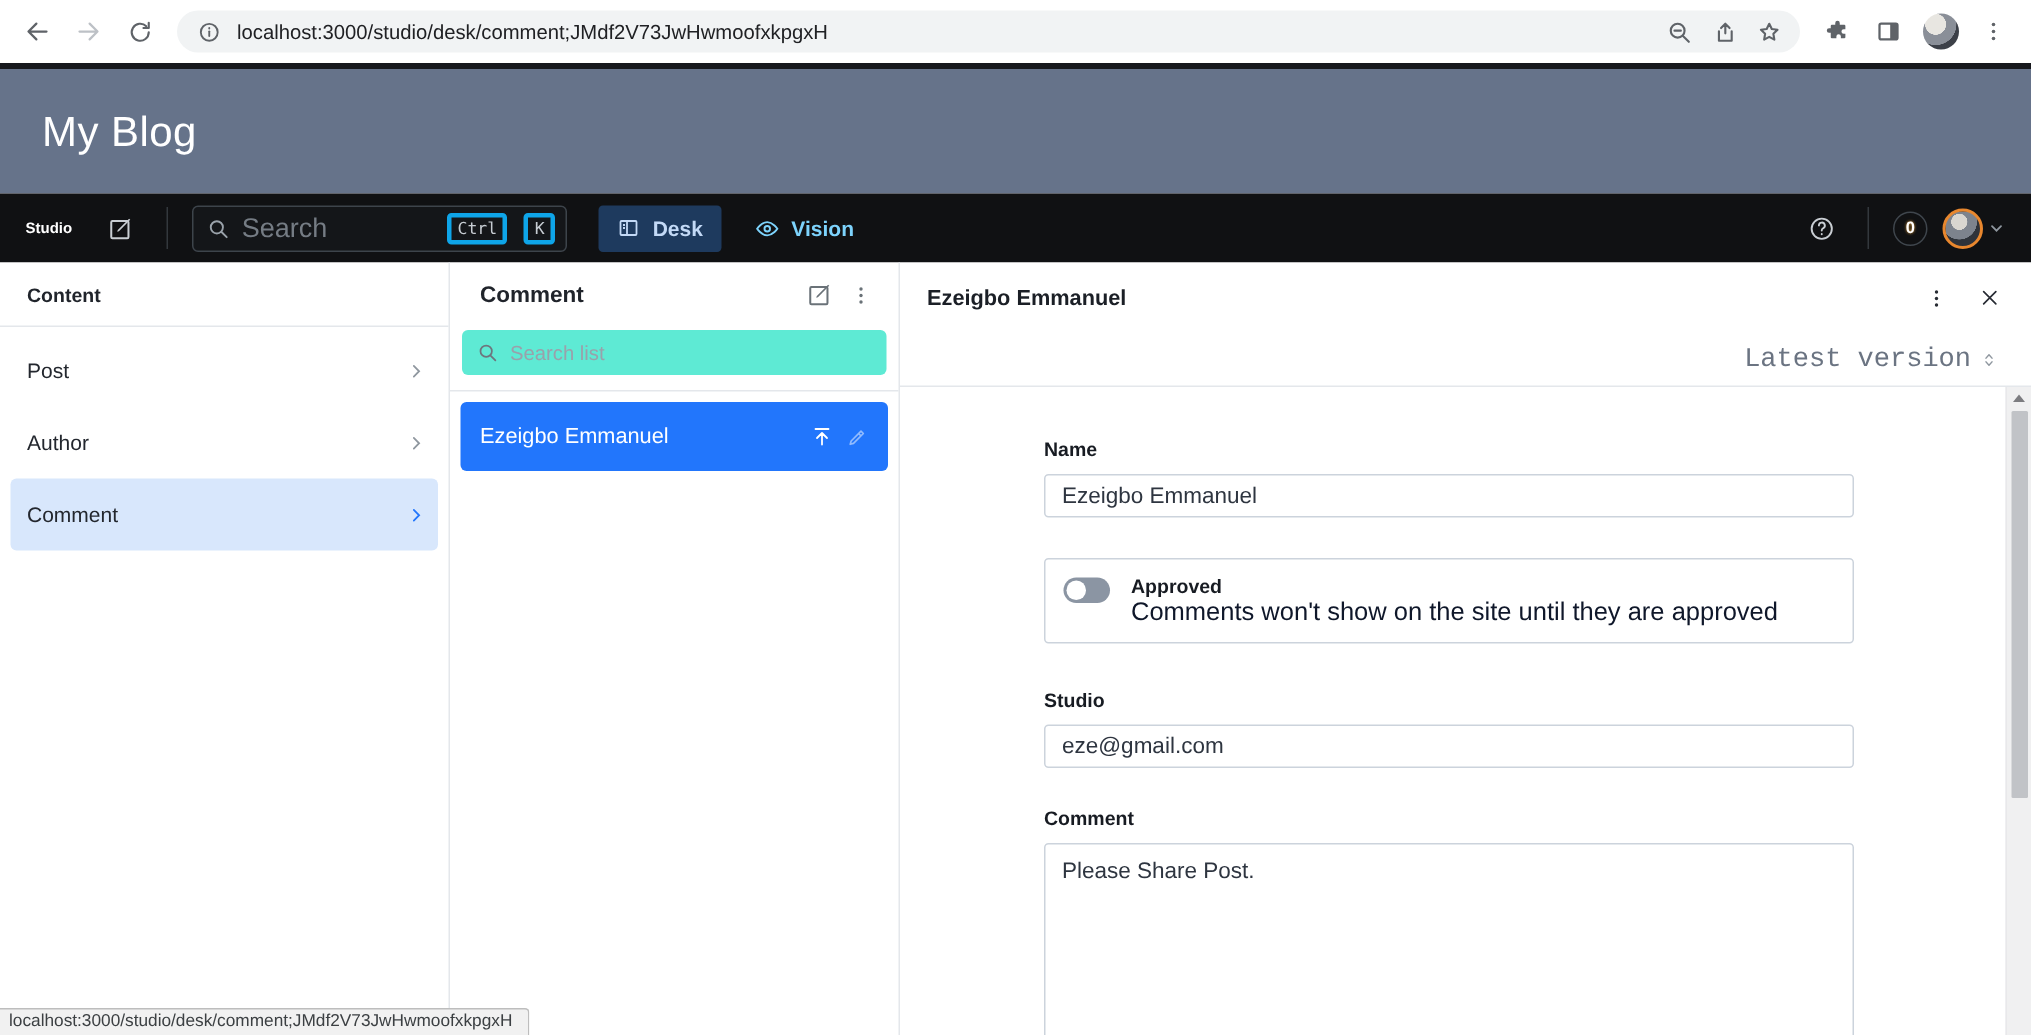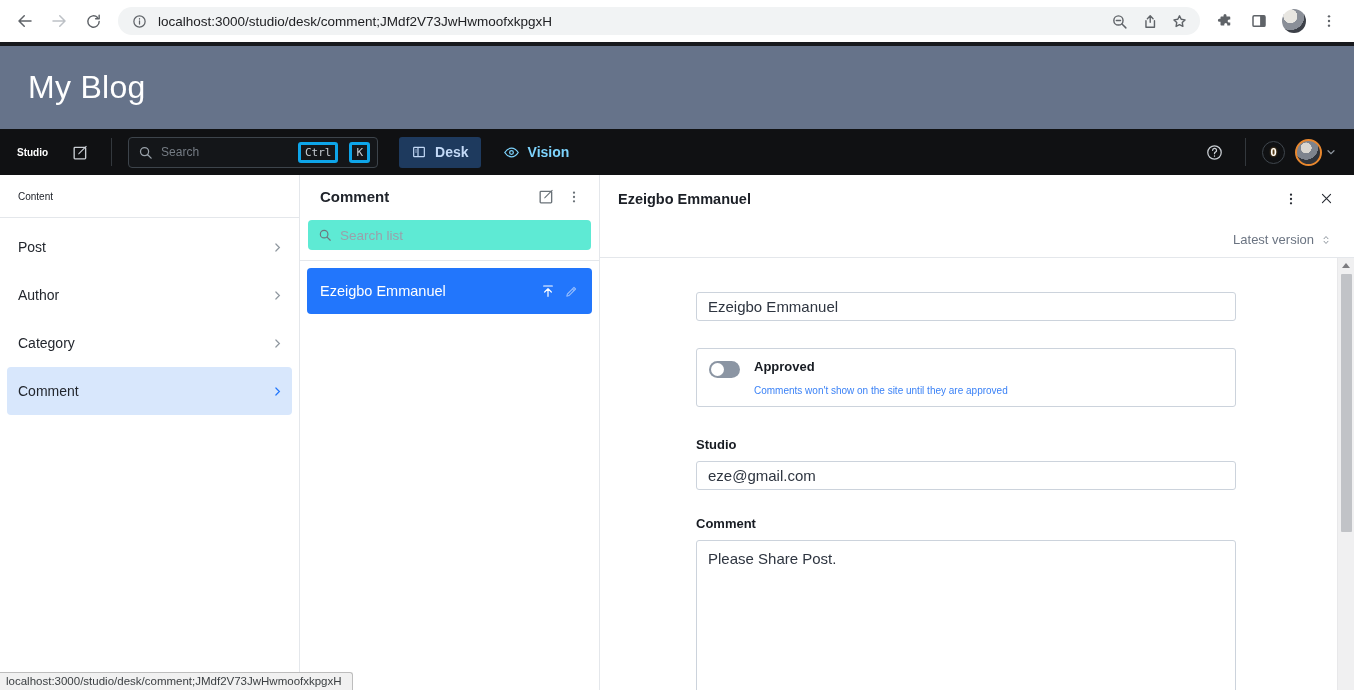--- a/index.html
+++ b/index.html
@@ -38,38 +38,38 @@
     width: 24px; height: 24px; border-radius: 50%; flex: 0 0 auto; cursor: pointer;
     background: radial-gradient(circle at 35% 30%, #e8e6e1 0 30%, #8a8f98 31% 60%, #3c4048 61%);
     margin: 0 4px;
   }
   .dark-strip { height: 4px; background: #17191d; }
 
   
   .site-header {
     height: 83px; background: #66738a; color: #fff;
     display: flex; align-items: center; padding-left: 28px;
-    font-size: 32px; letter-spacing: .3px;
+    font-size: 28px; letter-spacing: .3px;
   }
 
   
   .navbar {
     height: 46px; background: #101113; color: #fff;
     display: flex; align-items: center; padding: 0 17px; gap: 10px;
   }
   .brand { font-size: 10px; font-weight: bold; margin-right: 8px; }
   .nav-iconbtn { color: #c9ced3; padding: 5px; cursor: pointer; }
   .nav-divider { width: 1px; height: 28px; background: #33383d; margin: 0 6px; }
   .nav-search {
     width: 250px; height: 31px; border: 1px solid #3d444b; border-radius: 4px;
     background: #141619; display: flex; align-items: center; padding: 0 7px 0 9px; gap: 8px;
   }
   .nav-search input {
     flex: 1; background: transparent; border: none; outline: none;
-    color: #e3e6e9; font-size: 12px; font-family: "Liberation Sans", sans-serif; min-width: 0;
+    color: #e3e6e9; font-size: 18px; font-family: "Liberation Sans", sans-serif; min-width: 0;
   }
   .nav-search input::placeholder { color: #757c84; }
   .keycap {
     font-family: "DejaVu Sans Mono", monospace; font-size: 11px; color: #c6ccd2;
     border: 3px solid #0ea5e9; border-radius: 3px; padding: 1px 4px; line-height: 13px;
   }
   .keycap + .keycap { margin-left: 3px; }
   .tool-tab {
     height: 31px; display: flex; align-items: center; gap: 8px; padding: 0 12px;
     border-radius: 3px; font-size: 14px; font-weight: bold; color: #7dd3fc; cursor: pointer;
@@ -89,21 +89,21 @@
     background: radial-gradient(circle at 40% 30%, #d9d6d0 0 25%, #7d838d 26% 55%, #2f333a 56%);
   }
 
   
   .main { display: flex; height: 515px; background: #fff; }
 
   
   .sidebar { width: 300px; border-right: 1px solid #e4e7eb; flex: 0 0 auto; }
   .sidebar-title {
     height: 43px; display: flex; align-items: center; padding: 0 18px;
-    font-size: 10px; font-weight: normal; border-bottom: 1px solid #e4e7eb;
+    font-size: 13px; font-weight: bold; border-bottom: 1px solid #e4e7eb;
   }
   .sidebar-items { padding: 5px 7px; }
   .side-item {
     height: 48px; display: flex; align-items: center; justify-content: space-between;
     padding: 0 8px 0 11px; font-size: 14px; color: #23272e; border-radius: 4px; cursor: pointer;
   }
   .side-item .chev { color: #8f979f; }
   .side-item.selected { background: #d8e7fc; }
   .side-item.selected .chev { color: #2276fc; }
 
@@ -134,21 +134,21 @@
   .li-icon.draft { opacity: .5; }
 
   
   .doc-panel { flex: 1; min-width: 0; display: flex; flex-direction: column; }
   .doc-header { border-bottom: 1px solid #e4e7eb; padding: 0 14px 0 18px; }
   .doc-header-row1 { height: 47px; display: flex; align-items: center; }
   .doc-title { flex: 1; font-size: 14.5px; font-weight: bold; color: #1b1f26; }
   .doc-header-icon { color: #272b33; padding: 6px; cursor: pointer; margin-left: 8px; }
   .doc-header-row2 {
     height: 35px; display: flex; align-items: center; justify-content: flex-end;
-    gap: 5px; color: #6b7482; font-size: 13px; padding-right: 8px;
+    gap: 5px; color: #6b7482; font-size: 18px; padding-right: 8px; font-family: Liberation Mono, monospace;
   }
   .version-select { display: flex; align-items: center; gap: 6px; cursor: pointer; }
   .doc-body { flex: 1; position: relative; overflow: hidden; background: #fff; }
   .form { width: 540px; margin-left: 96px; padding-top: 34px; }
   .field-label { font-size: 13px; font-weight: bold; color: #171b22; margin-bottom: 9px; }
   .text-input {
     width: 100%; height: 29px; border: 1px solid #ccd3dc; border-radius: 3px;
     font-size: 15px; color: #2e3540; padding: 0 11px; outline: none;
     font-family: "Liberation Sans", sans-serif; background: #fff;
   }
@@ -159,21 +159,21 @@
   }
   .toggle {
     width: 31px; height: 17px; border-radius: 9px; background: #8b95a3;
     position: relative; margin-top: 2px; flex: 0 0 auto; cursor: pointer;
   }
   .toggle-knob {
     width: 13px; height: 13px; border-radius: 50%; background: #fff;
     position: absolute; top: 2px; left: 2px;
   }
   .approved-label { font-size: 13px; font-weight: bold; color: #171b22; }
-  .approved-desc { font-size: 10px; color: #3b82f6; margin-top: 11px; }
+  .approved-desc { font-size: 17px; color: #0f172a; margin-top: 0; }
   .comment-textarea {
     width: 100%; height: 165px; border: 1px solid #ccd3dc; border-radius: 3px;
     font-size: 15px; color: #2e3540; padding: 9px 11px; outline: none; resize: none;
     font-family: "Liberation Sans", sans-serif; background: #fff;
   }
 
   
   .doc-scrollbar {
     position: absolute; top: 0; right: 0; bottom: 0; width: 17px;
     background: #f0f0f1; border-left: 1px solid #e8e8ea;
@@ -330,26 +330,20 @@
     <div class="sidebar-title">Content</div>
     <div class="sidebar-items">
       <div class="side-item">
         <span>Post</span>
         <svg class="chev" width="13" height="13" viewBox="0 0 24 24" fill="none" stroke="currentColor" stroke-width="2.2" stroke-linecap="round">
             <path d="M9 5.5l6.5 6.5L9 18.5"></path>
           </svg>
       </div>
       <div class="side-item">
         <span>Author</span>
-        <svg class="chev" width="13" height="13" viewBox="0 0 24 24" fill="none" stroke="currentColor" stroke-width="2.2" stroke-linecap="round">
-            <path d="M9 5.5l6.5 6.5L9 18.5"></path>
-          </svg>
-      </div>
-      <div class="side-item">
-        <span>Category</span>
         <svg class="chev" width="13" height="13" viewBox="0 0 24 24" fill="none" stroke="currentColor" stroke-width="2.2" stroke-linecap="round">
             <path d="M9 5.5l6.5 6.5L9 18.5"></path>
           </svg>
       </div>
       <div class="side-item selected">
         <span>Comment</span>
         <svg class="chev" width="13" height="13" viewBox="0 0 24 24" fill="none" stroke="currentColor" stroke-width="2.2" stroke-linecap="round">
             <path d="M9 5.5l6.5 6.5L9 18.5"></path>
           </svg>
       </div>
@@ -422,20 +416,21 @@
           <svg width="12" height="14" viewBox="0 0 24 24" fill="none" stroke="#8f979f" stroke-width="2" stroke-linecap="round" stroke-linejoin="round">
               <path d="M8 9.5L12 5l4 4.5M8 14.5l4 4.5 4-4.5"></path>
             </svg>
         </div>
       </div>
     </div>
 
     <div class="doc-body">
       <div class="form">
 
+        <div class="field-label">Name</div>
         <input class="text-input" type="text" value="Ezeigbo Emmanuel" style="">
 
         <div class="gap28"></div>
         <div class="approved-box">
           <div class="toggle">
             <div class="toggle-knob"></div>
           </div>
           <div>
             <div class="approved-label">Approved</div>
             <div class="approved-desc">Comments won't show on the site until they are approved</div>

